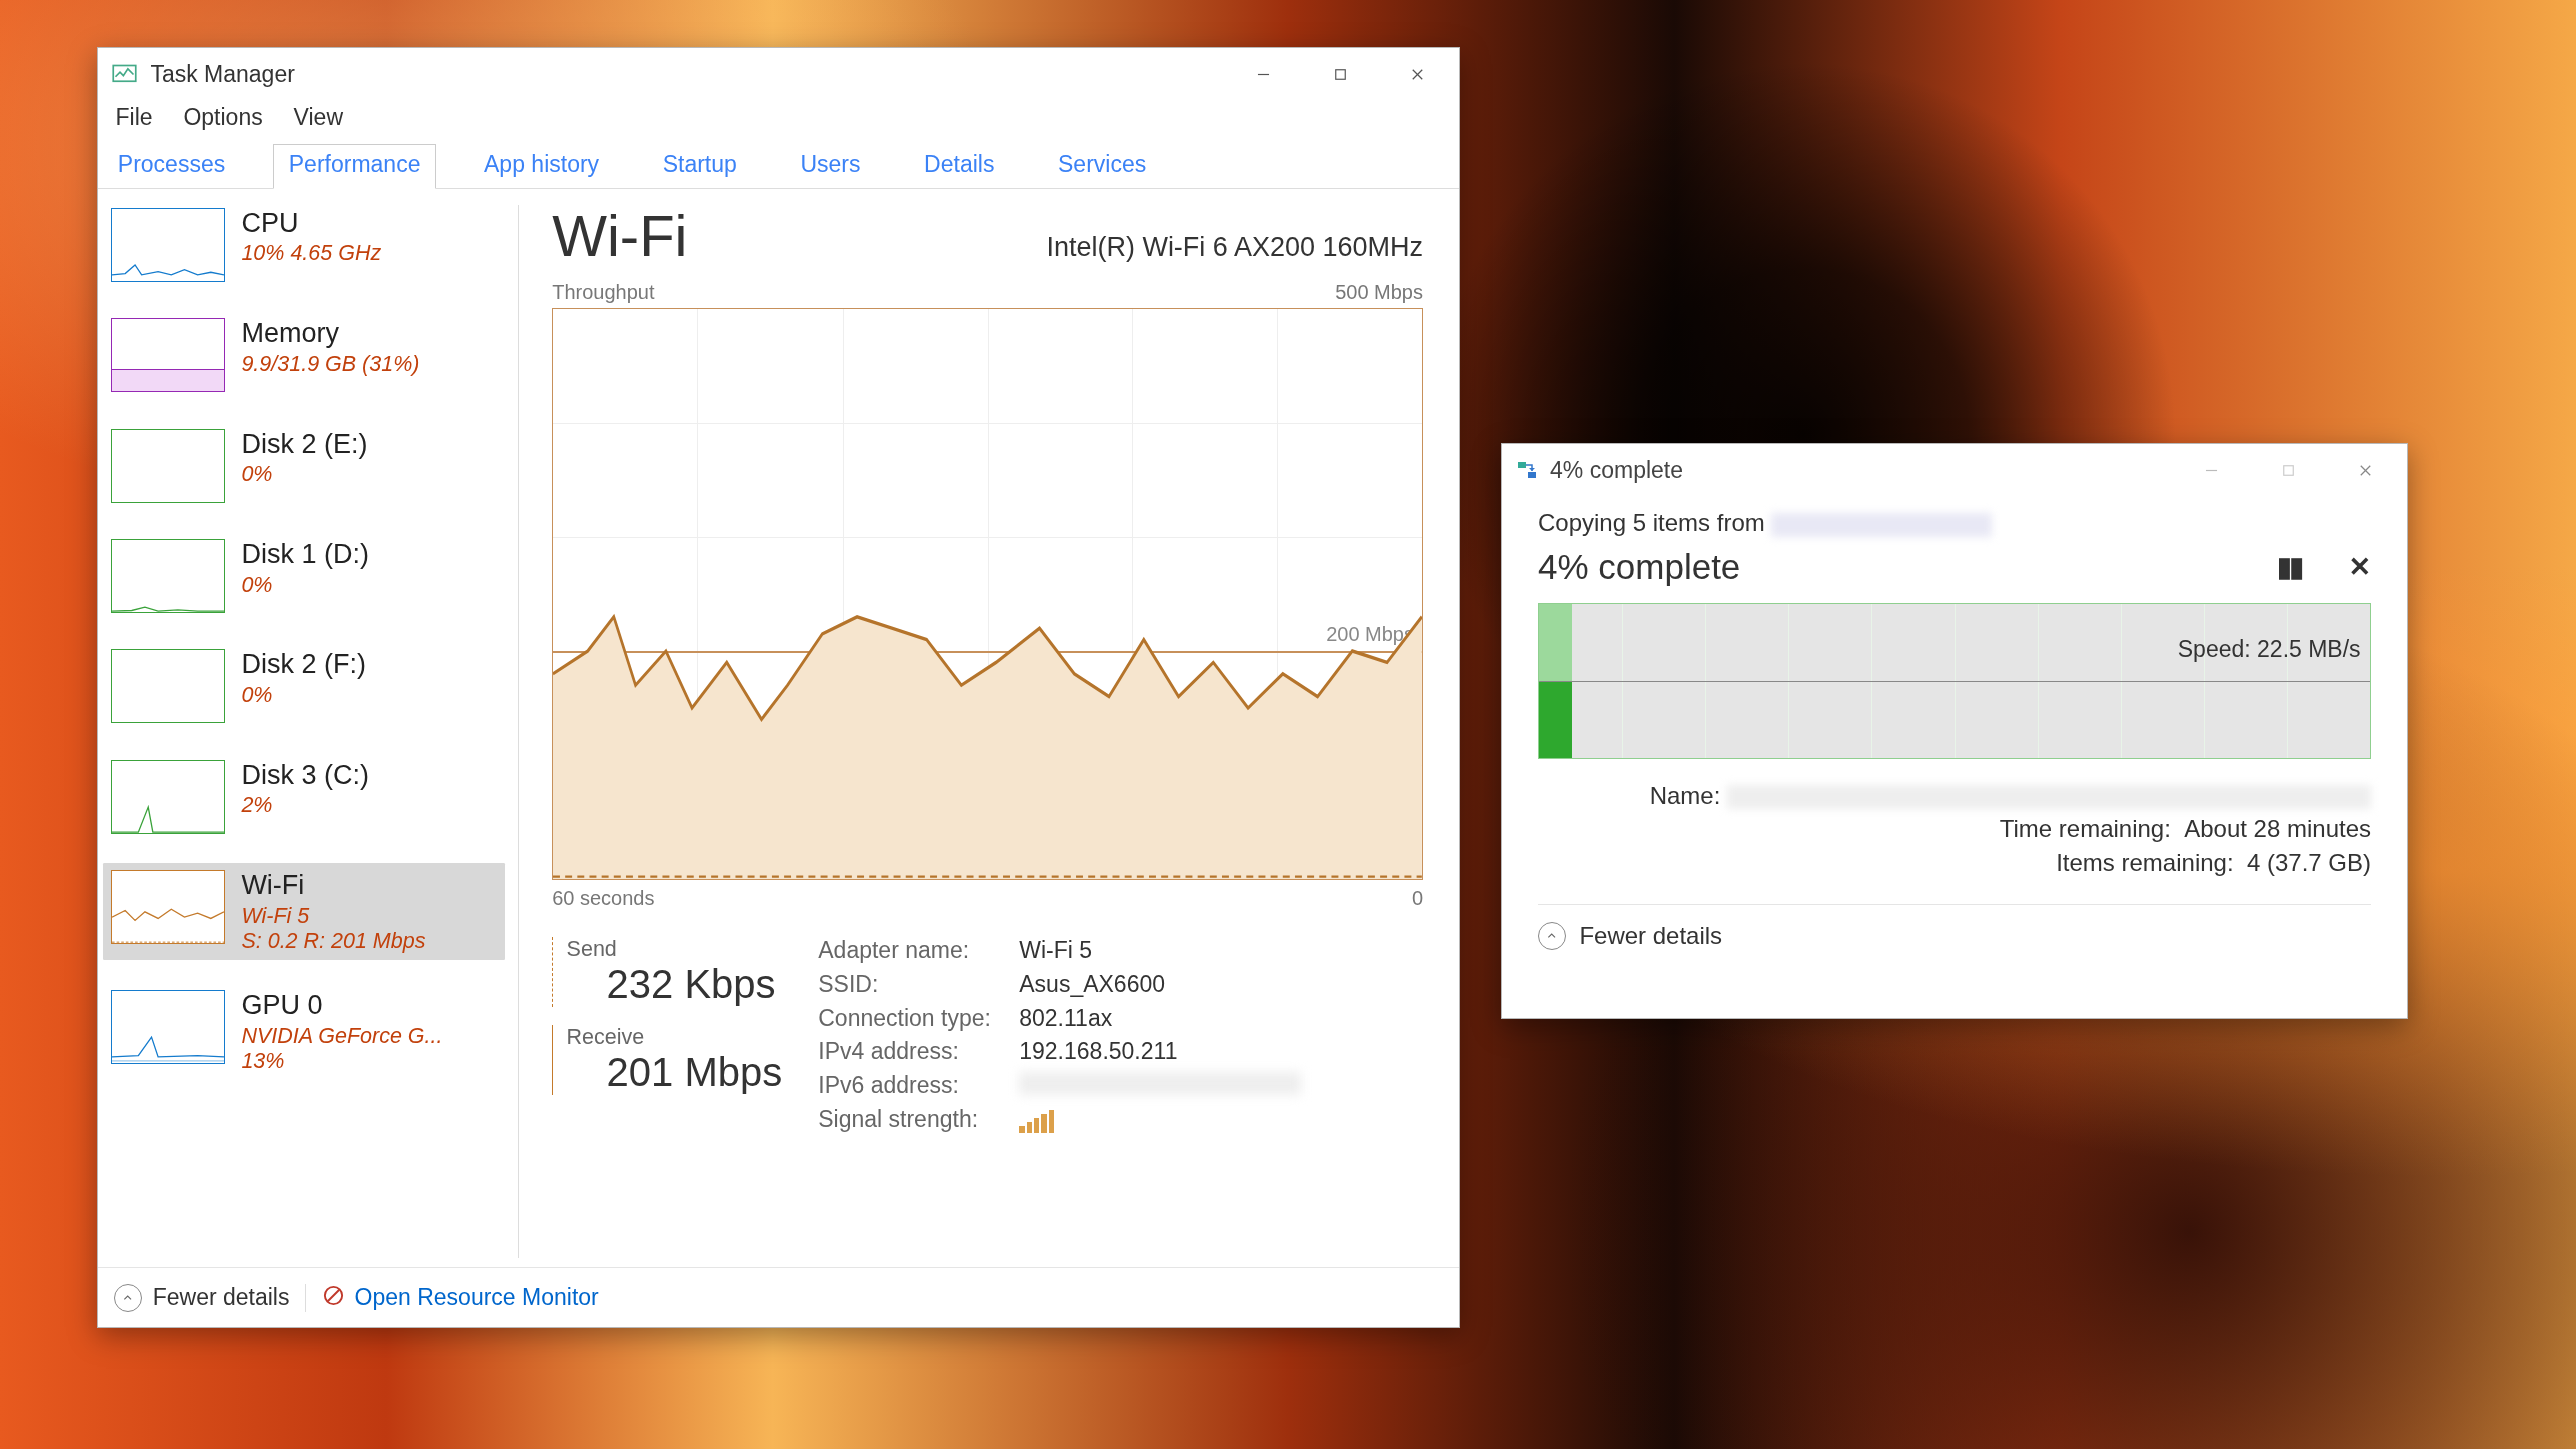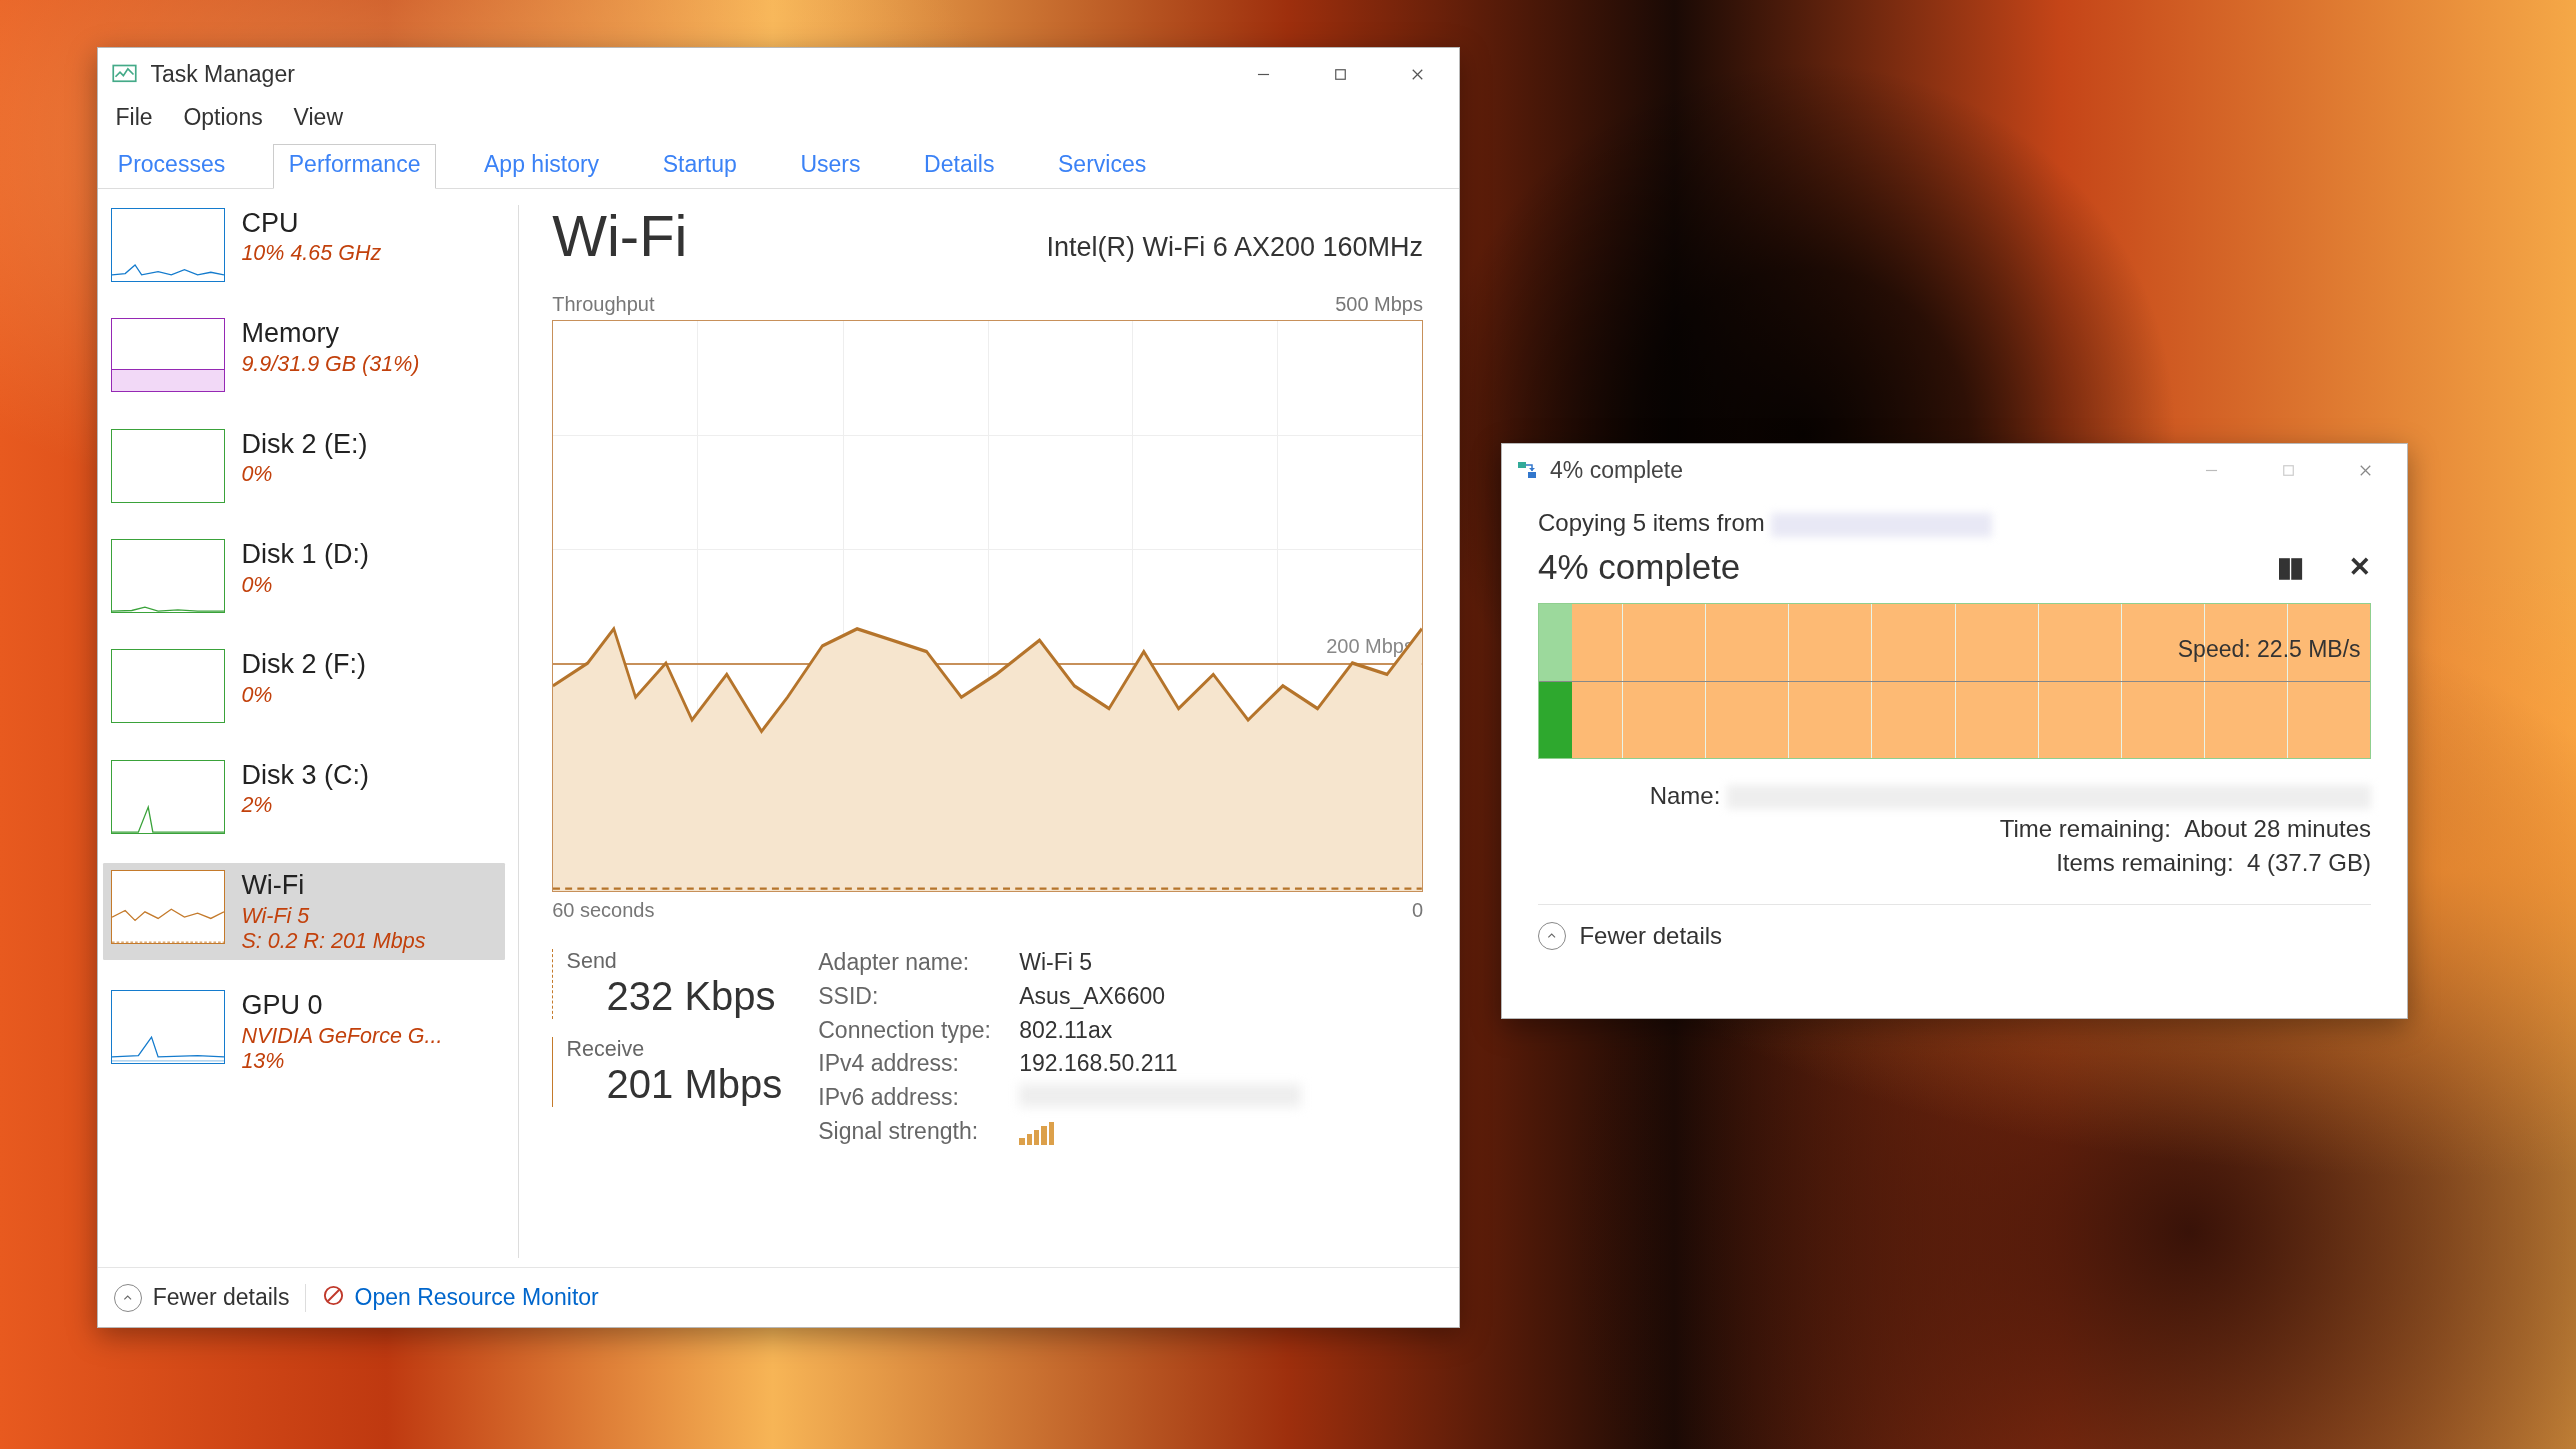--- a/index.html
+++ b/index.html
@@ -65,21 +65,21 @@
   .side-txt .t1 { font-size: 27px; color:#222; margin-bottom:2.7px; }
   .side-txt .t2 { font-size: 21.5px; color:#c2410c;font-style:italic; }
 
   .divider-v { width:0.7px; background:#ddd; margin: 16px 8px; }
 
   .main { flex:1; padding: 13.4px 36px 0 25.5px; position:relative; }
   .main-head { display:flex; align-items:baseline; justify-content:space-between; }
   .main-head h1 { font-size: 58px; font-weight:400; color:#333; }
   .main-head .adapter { font-size: 27px; color:#333; }
 
-  .chart-top { display:flex; justify-content:space-between; font-size:20px; color:#777; margin-top:24px; }
+  .chart-top { display:flex; justify-content:space-between; font-size:20px; color:#777; margin-top:12px; }
   .chart { height: 572px; border:0.7px solid #c7905a; margin-top:4px; position:relative; background:#fff; }
   .chart .grid-v { position:absolute; top:0; bottom:0; width:0.7px; background:#eee; }
   .chart .grid-h { position:absolute; left:0; right:0; height:0.7px; background:#eee; }
   .chart .label200 { position:absolute; right:8px; font-size:20px; color:#888; }
   .chart svg { position:absolute; inset:0; width:100%; height:100%; }
   .chart-bot { display:flex; justify-content:space-between; font-size:20px; color:#777; margin-top:6.7px; }
 
   .stats { display:flex; gap: 36px; margin-top: 27px; }
   .stats-left .block { margin-bottom: 17.4px; border-left:1.3px dashed #c47a2b; padding-left:13.4px; }
   .stats-left .lbl { font-size:21.5px; color:#666; }
@@ -99,21 +99,21 @@
   .orm { display:flex; align-items:flex-start; gap:9.4px; color:#0066cc; }
 
   
   .copy-window { left: 1501px; top: 443px; width: 907px; height: 576px; }
   .copy-window .titlebar { font-size:23px; color:#444; }
   .copy-body { padding: 13.4px 36px 0 36px; font-size:24px; color:#333; }
   .copy-body .pct-line { display:flex; align-items:center; justify-content:space-between; margin-top:9.4px; }
   .copy-body .pct-line h2 { font-size:35px; font-weight:400; }
   .pct-ctl { display:flex; gap:47px; font-size:27px; }
   .pct-ctl span { cursor:pointer; }
-  .prog-wrap { border:0.7px solid #8fcf8f; height:156px; margin-top:16px; position:relative; background:#fdba74; }
+  .prog-wrap { border:0.7px solid #8fcf8f; height:156px; margin-top:16px; position:relative; background:#e5e5e5; }
   .prog-wrap .mid { position:absolute; left:0; right:0; top:50%; height:1.3px; background:#888; }
   .prog-wrap .g-v { position:absolute; top:0; bottom:0; width:0.7px; background:#e8f4e8; }
   .prog-wrap .fill-top { position:absolute; left:0; top:0; height:50%; background:#9cd99c; }
   .prog-wrap .fill-bot { position:absolute; left:0; top:50%; height:50%; background:#2ea82e; }
   .prog-wrap .speed { position:absolute; right:9.4px; top:32px; font-size:23px; color:#333; }
   .meta-rows { margin-top:23px; font-size:24px; }
   .meta-rows .r { margin-bottom:5.4px;text-align:right; }
   .copy-footer { border-top:0.7px solid #e5e5e5; margin-top:27px; padding:17.4px 0; display:flex; align-items:center; gap:13.4px; font-size:24px; }
 
   

